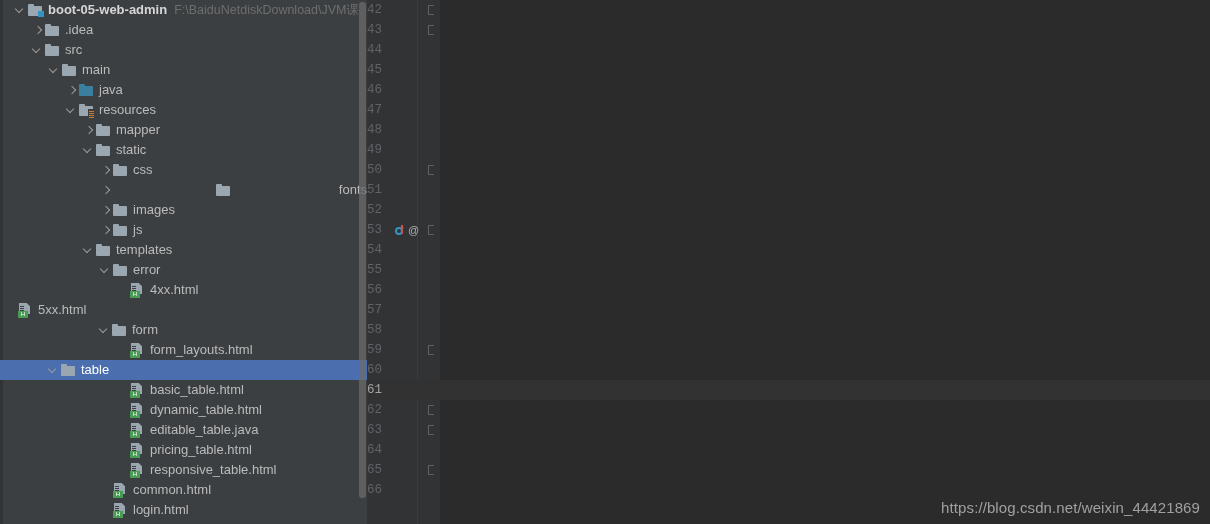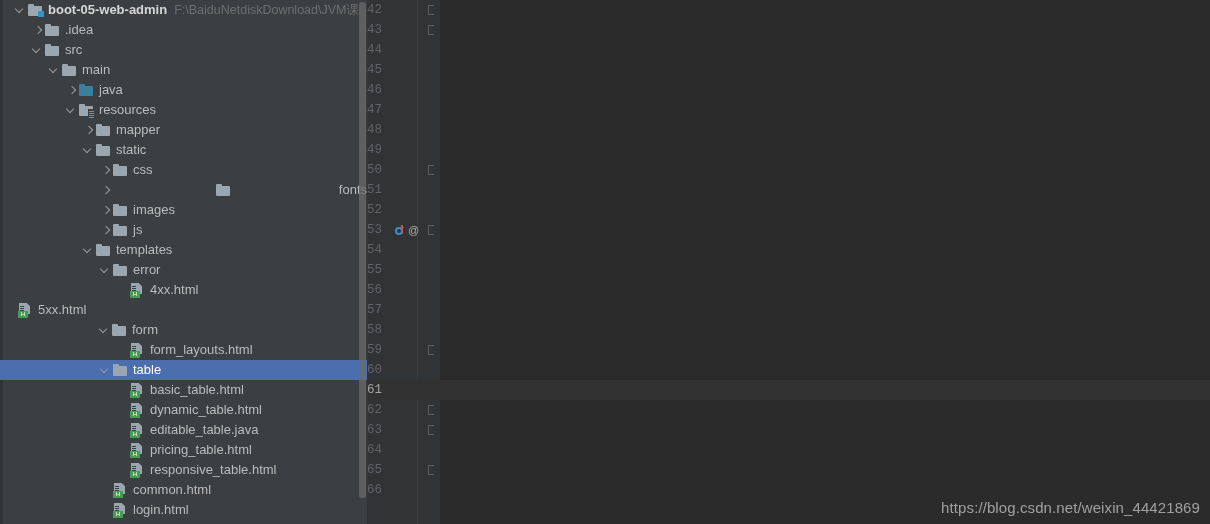--- a/index.html
+++ b/index.html
@@ -331,21 +331,21 @@
         <div class="row" style="padding-left: 116px;">
           <span class="arrow none"></span>
           <span class="icon ic-html">
             <span class="page">
               <i></i>
             </span>
             <span class="hbadge">H</span>
           </span>
           <span class="label">form_layouts.html</span>
         </div>
-        <div class="row selected" style="padding-left: 99px;">
+        <div class="row selected" style="padding-left: 47px;">
           <span class="arrow expanded"></span>
           <span class="icon ic-folder"></span>
           <span class="label">table</span>
         </div>
         <div class="row" style="padding-left: 116px;">
           <span class="arrow none"></span>
           <span class="icon ic-html">
             <span class="page">
               <i></i>
             </span>

